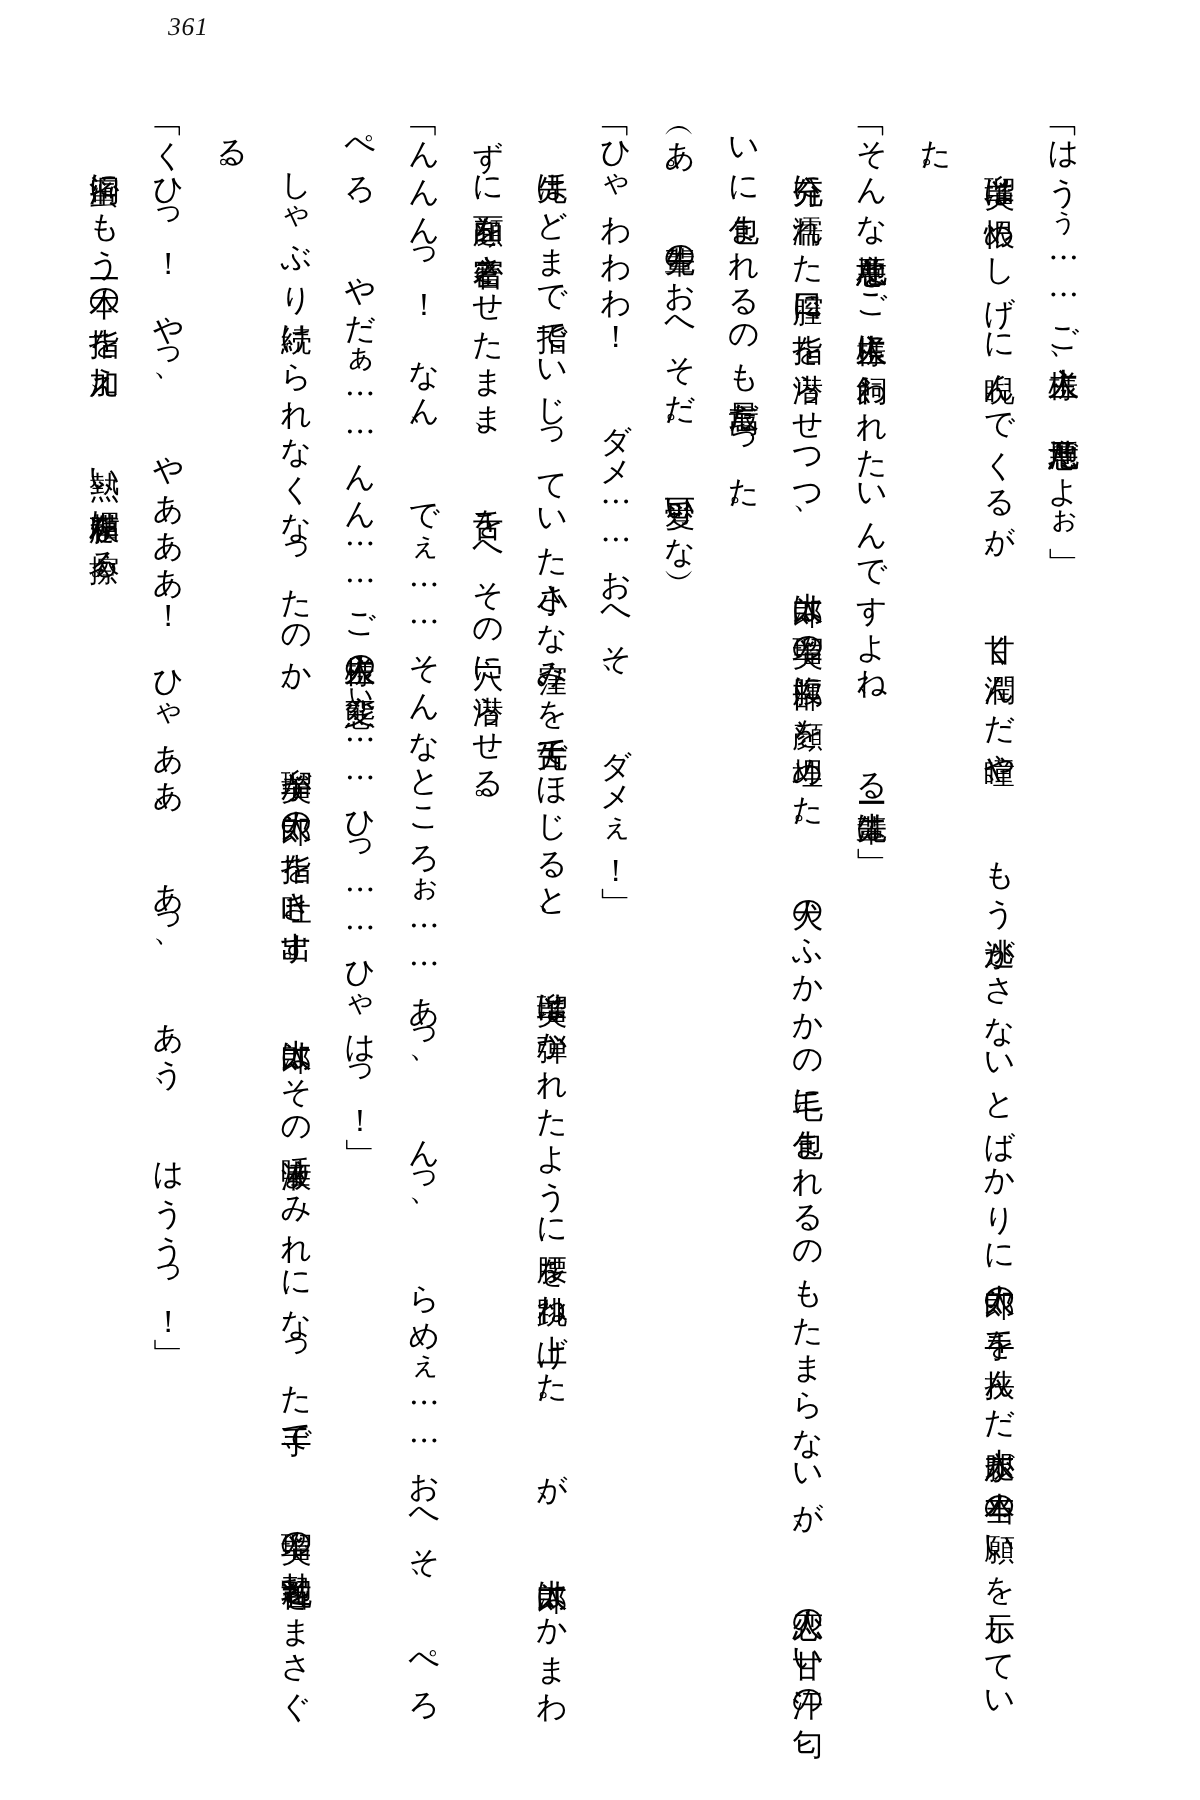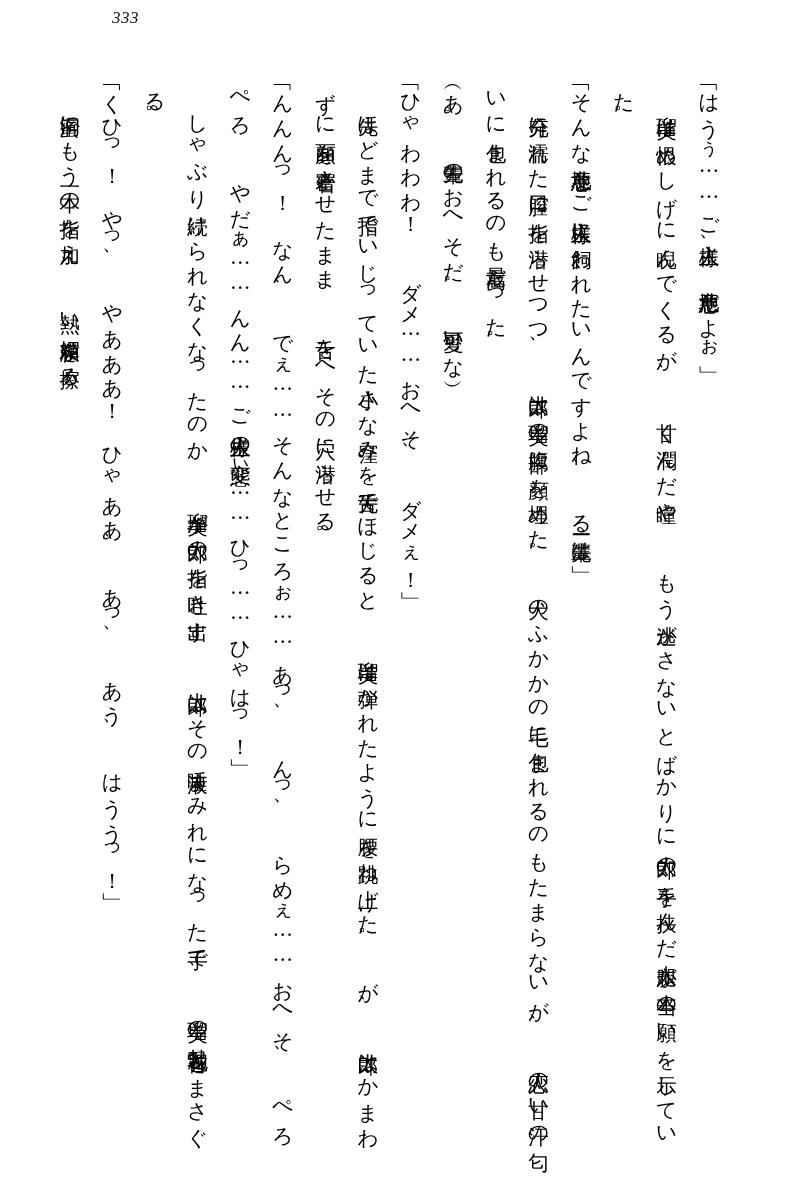--- a/index.html
+++ b/index.html
@@ -58,21 +58,21 @@
   }
   .para + .para {
     margin: 0;
   }
 </style>
 </head>
 <body>
 
 <div class="page">
 
-  <div class="page-number">333</div>
+  <div class="page-number">361</div>
 
   <div class="text-block">
     <p class="para">「はうぅ……ご主人様、　意地悪だよぉ」</p>
     <p class="para">　瑠美は恨めしげに睨んでくるが、　甘く潤んだ瞳や、　もう逃がさないとばかりに太郎の手を挟んだ太腿が本当の願いを示していた。</p>
     <p class="para">「そんな意地悪なご主人様に飼われたいんですよね、　るー先輩は」</p>
     <p class="para">　充分に濡れた膣口に指を潜らせつつ、　太郎は瑠美の腹部に顔を埋めた。　犬のふかかの毛に包まれるのもたまらないが、　恋人の甘い汗の匂いに包まれるのも最高だった。</p>
     <p class="para">（あ。　先輩のおへそだ。　可愛いな）</p>
     <p class="para">「ひゃわわわ！　　ダメ……おへそ、　ダメぇ！」</p>
     <p class="para">　先ほどまで指でいじっていた小さな窪みを舌先でほじると、　瑠美は弾かれたように腰を跳ね上げた。　が、　太郎はかまわずに顔面を密着させたまま、　舌をへその穴に潜らせる。</p>
     <p class="para">「んんんっ！　なん、　でぇ……そんなところぉ……あっ、　んっ、　らめぇ……おへそ、　ぺろぺろ、　やだぁ……んん……ご主人様の変態ぃ……ひっ……ひゃはっ！」</p>

